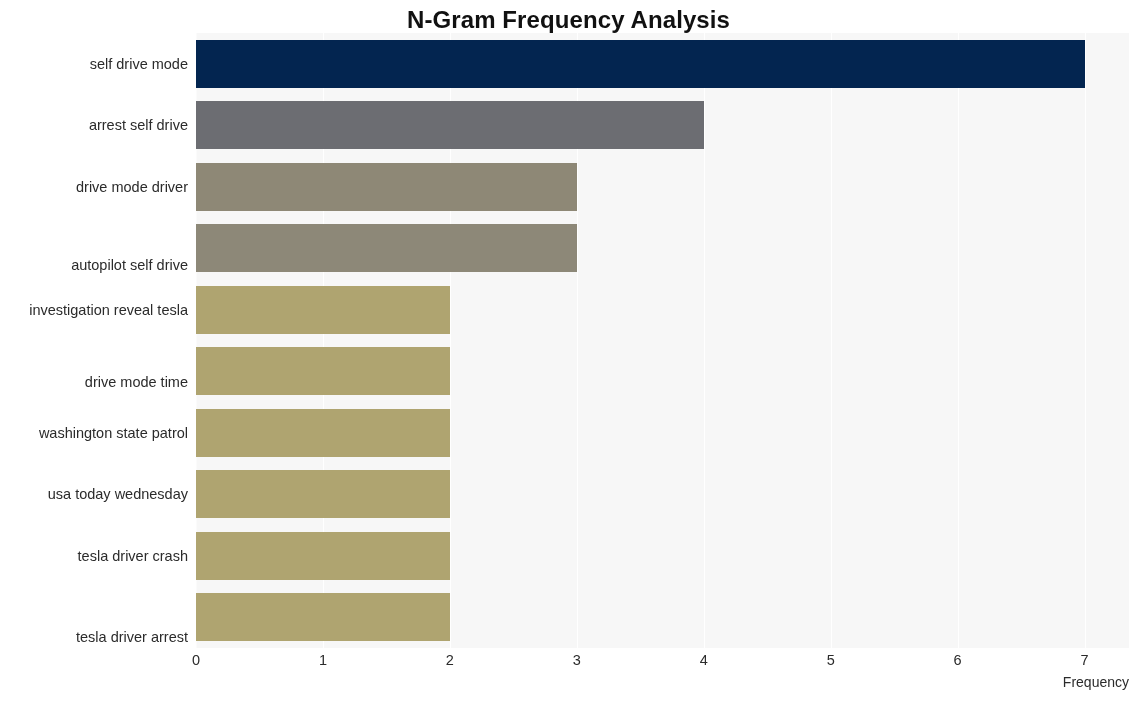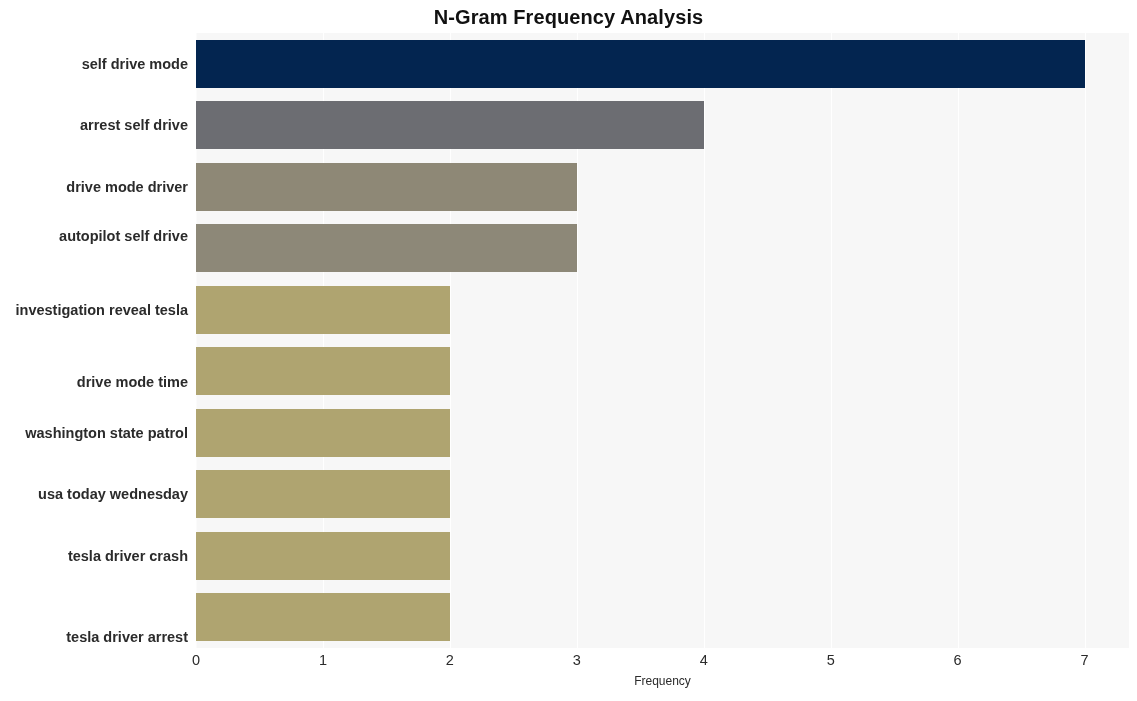--- a/index.html
+++ b/index.html
@@ -22,21 +22,21 @@
     height: 701px;
   }
 
   
   .chart-title {
     position: absolute;
     left: 0;
     top: 6px;
     width: 1137px;
     text-align: center;
-    font-size: 20px;
+    font-size: 24px;
     font-weight: bold;
     color: #111111;
     letter-spacing: 0.1px;
   }
 
   
   .plot-area {
     position: absolute;
     left: 196px;
     top: 33px;
@@ -74,21 +74,20 @@
   }
   .ylabel {
     position: absolute;
     right: 0;
     width: 188px;
     text-align: right;
     font-size: 14.5px;
     color: #2b2b2b;
     line-height: 16px;
     white-space: nowrap;
-    font-weight: bold;
   }
 
   
   .xticks {
     position: absolute;
     left: 0;
     top: 652px;
     width: 1137px;
     height: 22px;
   }
@@ -100,22 +99,22 @@
     text-align: center;
     font-size: 14.5px;
     color: #2b2b2b;
   }
 
   .xaxis-title {
     position: absolute;
     left: 196px;
     top: 674px;
     width: 933px;
-    text-align: center;
-    font-size: 12px;
+    text-align: right;
+    font-size: 14px;
     color: #2b2b2b;
   }
 </style>
 </head>
 <body>
 
 <div id="chart-root">
 
   <div class="chart-title">N-Gram Frequency Analysis</div>
 
@@ -141,21 +140,21 @@
         <div class="bar" title="usa today wednesday: 2" style="top: 437.25px; width: 253.878px; background: rgb(175, 164, 112);"></div>
         <div class="bar" title="tesla driver crash: 2" style="top: 498.75px; width: 253.878px; background: rgb(175, 164, 112);"></div>
         <div class="bar" title="tesla driver arrest: 2" style="top: 560.25px; width: 253.878px; background: rgb(175, 164, 112);"></div>
       </div>
   </div>
 
   <div class="ylabels" id="ylabels">
       <div class="ylabel" style="top: 22.75px;">self drive mode</div>
       <div class="ylabel" style="top: 84.25px;">arrest self drive</div>
       <div class="ylabel" style="top: 145.75px;">drive mode driver</div>
-      <div class="ylabel" style="top: 195px;">autopilot self drive</div>
+      <div class="ylabel" style="top: 224px;">autopilot self drive</div>
       <div class="ylabel" style="top: 268.75px;">investigation reveal tesla</div>
       <div class="ylabel" style="top: 341px;">drive mode time</div>
       <div class="ylabel" style="top: 391.75px;">washington state patrol</div>
       <div class="ylabel" style="top: 453.25px;">usa today wednesday</div>
       <div class="ylabel" style="top: 514.75px;">tesla driver crash</div>
       <div class="ylabel" style="top: 596px;">tesla driver arrest</div>
     </div>
 
   <div class="xticks" id="xticks">
       <div class="xtick" style="left: 196px;">0</div>

